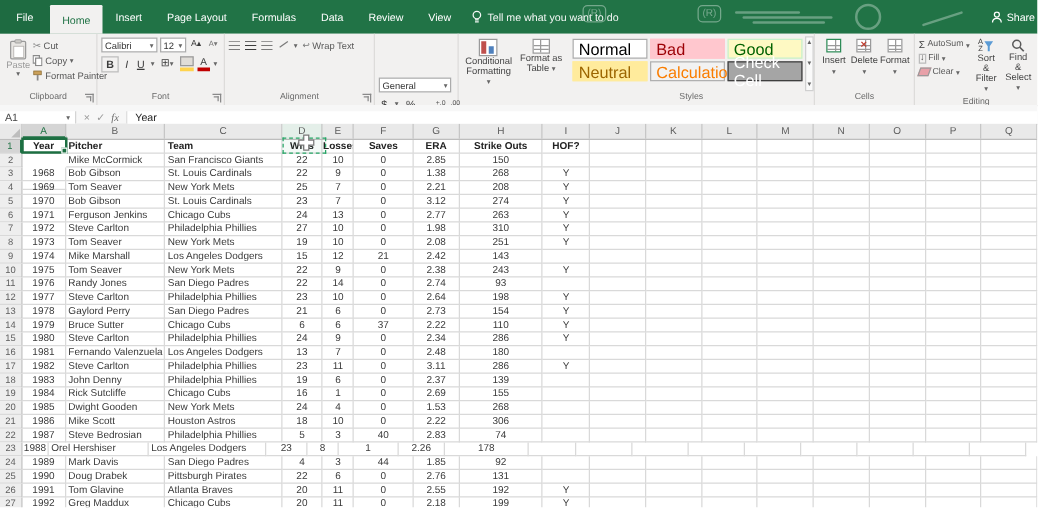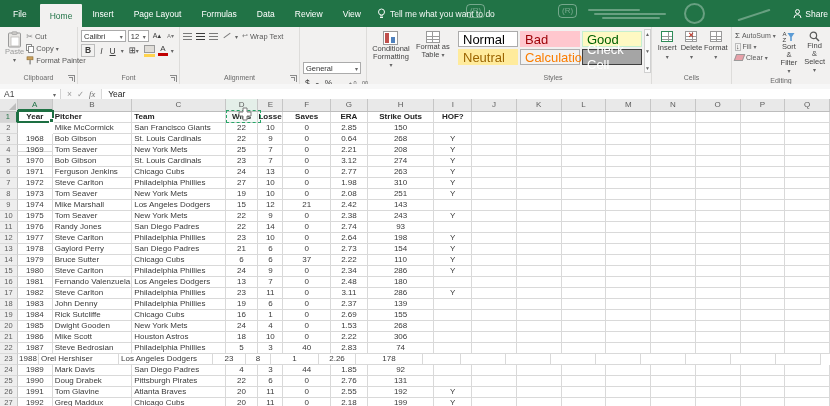--- a/index.html
+++ b/index.html
@@ -398,21 +398,21 @@
         <div class="cell ac" style="width: 45px;"></div>
       </div>
       <div class="srow">
         <div class="rn">3</div>
         <div class="cell ac" style="width: 35px;">1968</div>
         <div class="cell al" style="width: 80px;">Bob Gibson</div>
         <div class="cell al" style="width: 94px;">St. Louis Cardinals</div>
         <div class="cell ac" style="width: 33px;">22</div>
         <div class="cell ac" style="width: 25px;">9</div>
         <div class="cell ac" style="width: 48px;">0</div>
-        <div class="cell ac" style="width: 37px;">0.64</div>
+        <div class="cell ac" style="width: 37px;">1.38</div>
         <div class="cell ac" style="width: 67px;">268</div>
         <div class="cell ac" style="width: 38px;">Y</div>
         <div class="cell ac" style="width: 45px;"></div>
         <div class="cell ac" style="width: 45px;"></div>
         <div class="cell ac" style="width: 45px;"></div>
         <div class="cell ac" style="width: 45px;"></div>
         <div class="cell ac" style="width: 45px;"></div>
         <div class="cell ac" style="width: 45px;"></div>
         <div class="cell ac" style="width: 45px;"></div>
         <div class="cell ac" style="width: 45px;"></div>

